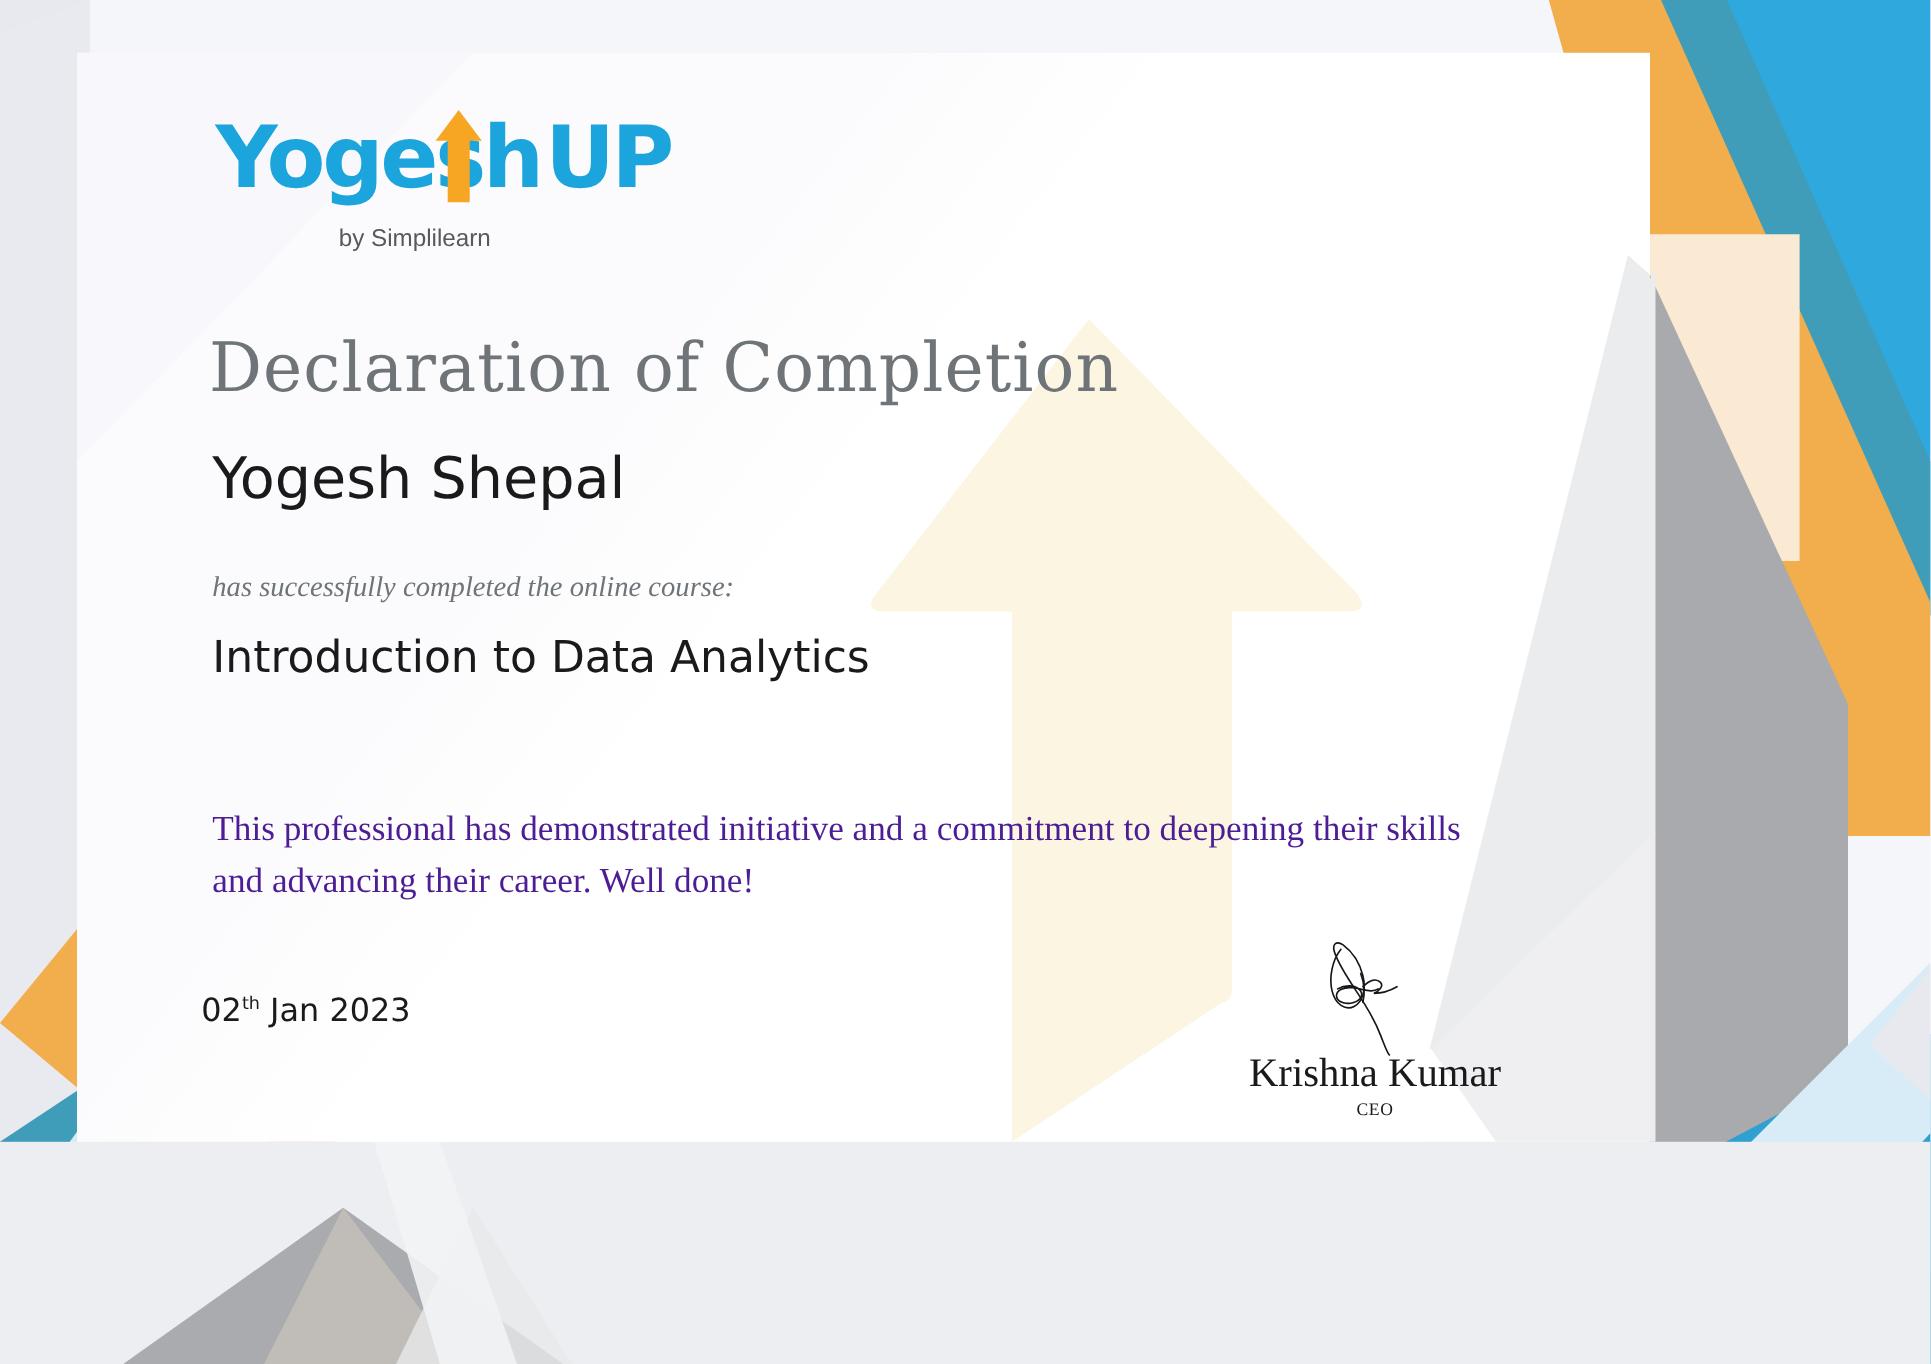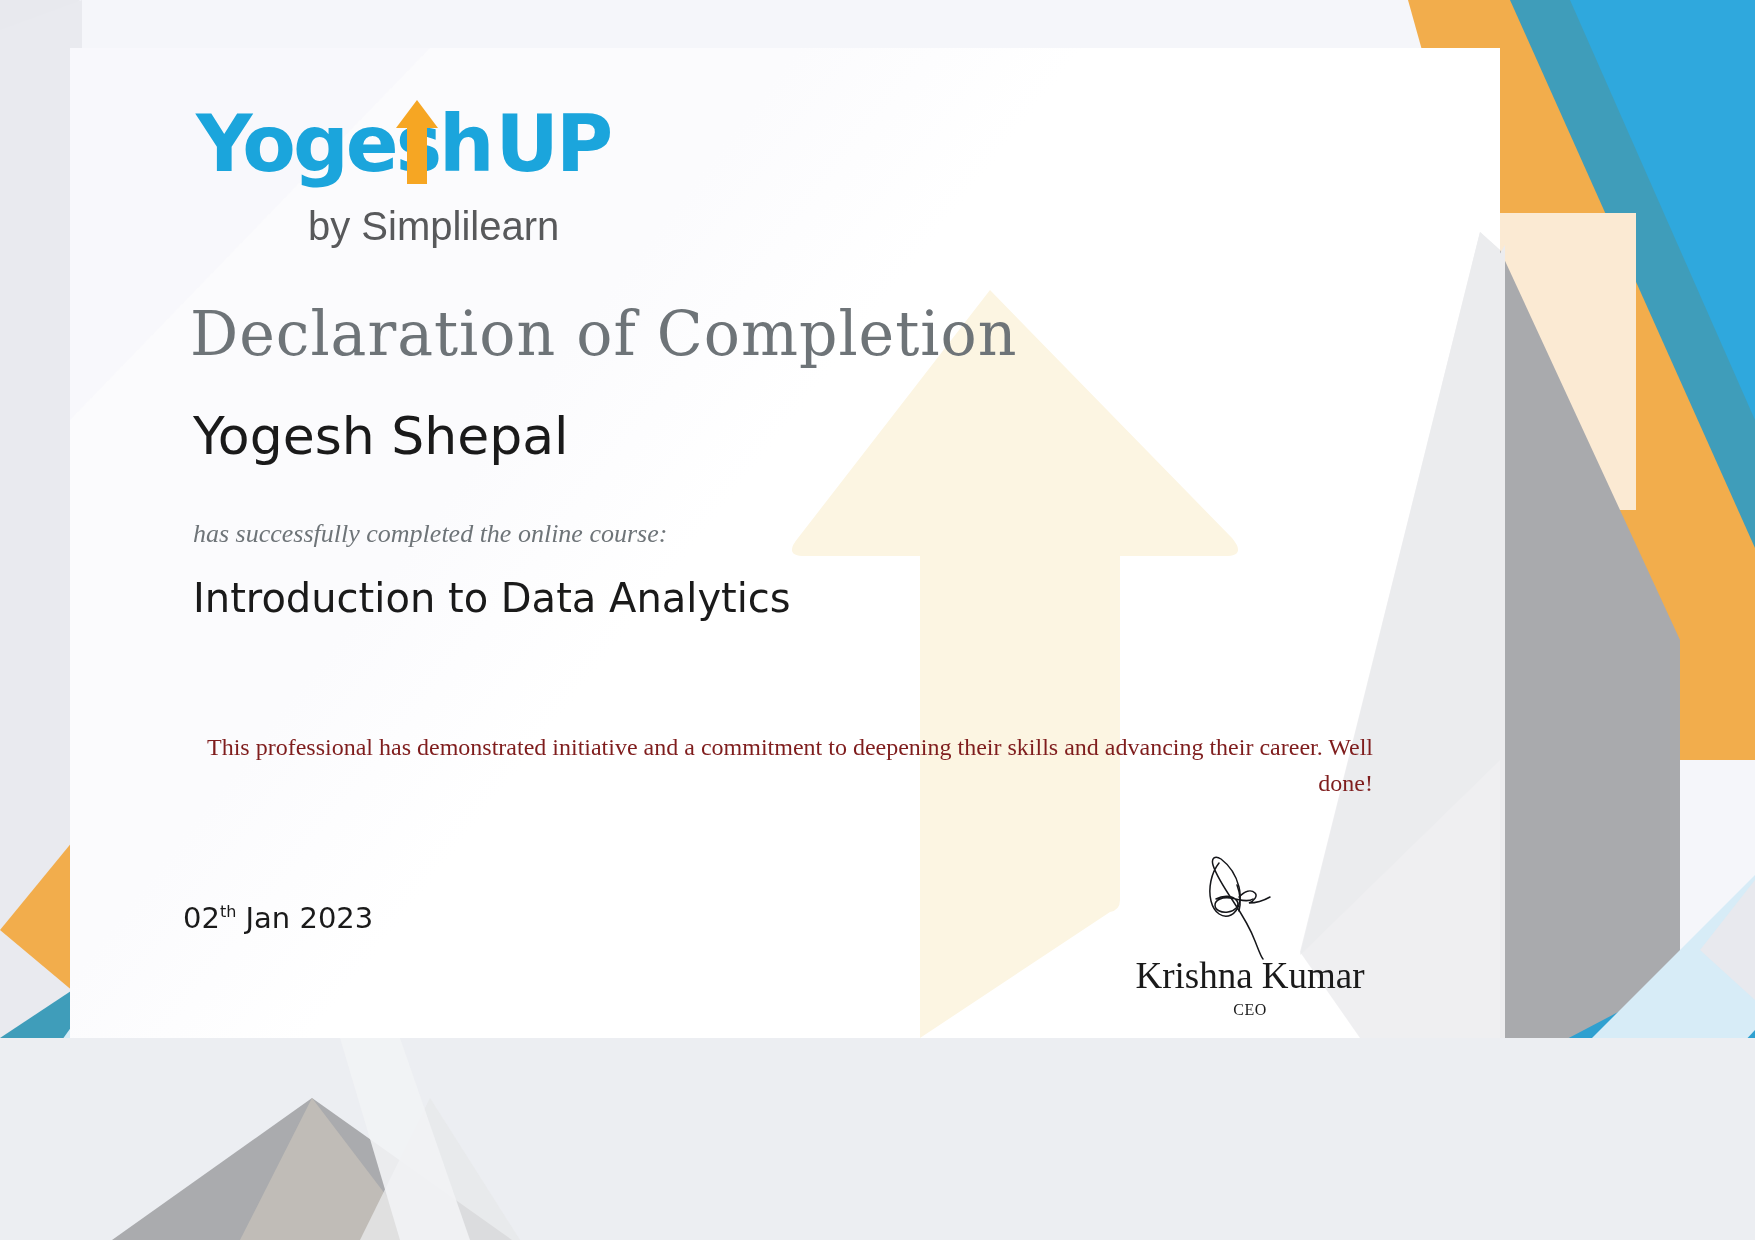--- a/index.html
+++ b/index.html
@@ -81,21 +81,21 @@
     left: 198px;
     top: 2px;
     width: 46px;
     height: 86px;
   }
   .logo-sub {
     position: absolute;
     left: 112px;
     top: 108px;
     font-family: "Liberation Sans", sans-serif;
-    font-size: 40px;
+    font-size: 22px;
     color: #58595b;
     white-space: nowrap;
   }
 
   .title-declaration {
     position: absolute;
     left: 190px;
     top: 297px;
     font-family: "DejaVu Serif", serif;
     font-size: 62px;
@@ -138,24 +138,23 @@
     color: #1a1a1a;
     white-space: nowrap;
   }
 
   .body-paragraph {
     position: absolute;
     left: 193px;
     top: 730px;
     width: 1180px;
     font-family: "Liberation Serif", serif;
-    font-size: 24px;
+    font-size: 32px;
     line-height: 1.48;
-    color: #7f1d1d;
-    text-align: right;
+    color: #4c1d95;
   }
 
   .date-line {
     position: absolute;
     left: 183px;
     top: 901px;
     font-family: "DejaVu Sans", sans-serif;
     font-size: 29px;
     color: #1a1a1a;
     white-space: nowrap;

